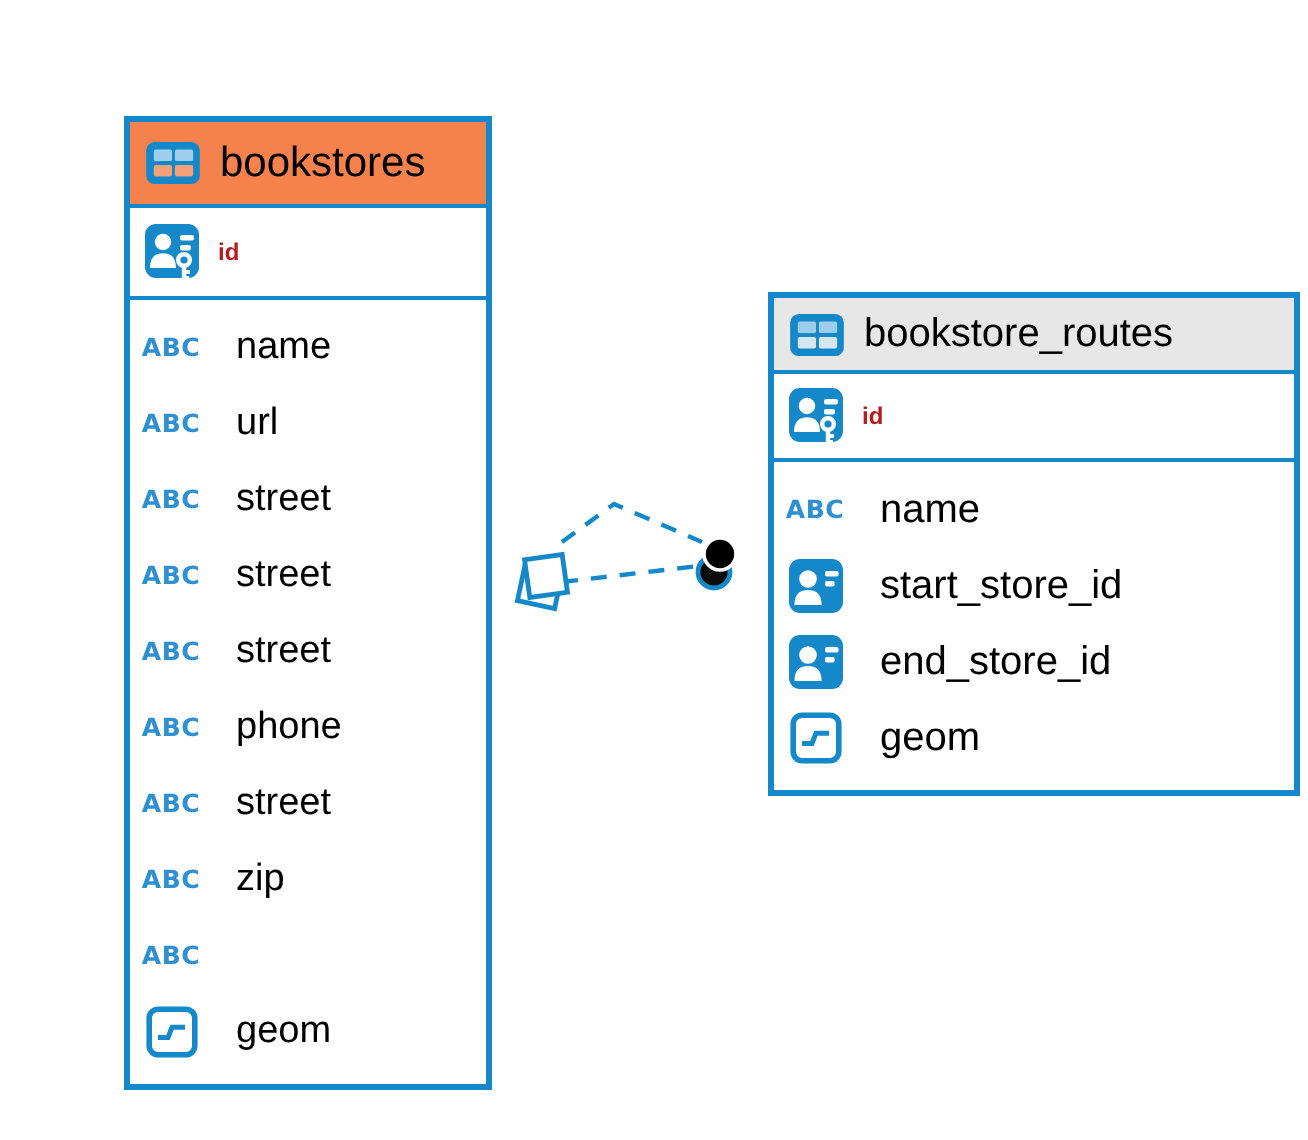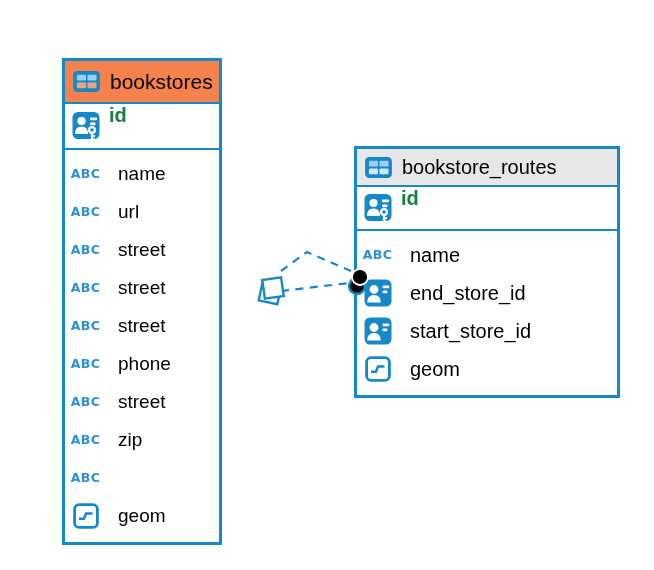--- a/index.html
+++ b/index.html
@@ -14,32 +14,32 @@
     font-family:"Liberation Sans","DejaVu Sans",sans-serif;
     background:#ffffff;
   }
   .canvas{
     position:relative;width:654px;height:570px;background:#ffffff;overflow:hidden;
   }
   .table{
     position:absolute;background:#ffffff;
     border:3px solid var(--accent);
   }
-  .table--bookstores{left:62px;top:58px;width:160px;}
-  .table--routes{left:354px;top:146px;width:266px;}
+  .table--bookstores{left:62px;top:58px;width:184px;}
+  .table--routes{left:384px;top:146px;width:266px;}
   .tbl-header{
     height:43px;display:flex;align-items:center;gap:9px;padding:0 7px;
     border-bottom:2px solid var(--accent);
     font-size:21px;color:#000;
   }
   .table--routes .tbl-header{height:38px;font-size:20px;}
   .pk-row{
-    height:46px;display:flex;gap:9px;padding:0 6px;
+    height:46px;display:flex;align-items:center;gap:9px;padding:0 6px;
     border-bottom:2px solid var(--accent);
-    font-weight:bold;font-size:20px;color:#15803d;
+    font-weight:bold;font-size:12px;color:#b91c1c;
   }
   .table--routes .pk-row{height:44px;}
   .fields{padding:5px 0 7px 0;}
   .row{
     height:38px;display:flex;align-items:center;gap:18px;padding:0 6px;
     font-size:19px;color:#000;white-space:nowrap;
   }
   .table--routes .row{font-size:20px;}
   .icon-slot{
     width:29px;flex:none;display:flex;align-items:center;justify-content:center;
@@ -202,29 +202,29 @@
             <span class="abc">ABC</span>
           </span>
         <span>name</span>
       </div>
       <div class="row">
         <span class="icon-slot">
           <svg class="ic" width="28" height="28" viewBox="0 0 28 28">
               <use href="#sym-fk"></use>
             </svg>
         </span>
-        <span>end_store_id</span>
+        <span>start_store_id</span>
       </div>
       <div class="row">
         <span class="icon-slot">
           <svg class="ic" width="28" height="28" viewBox="0 0 28 28">
               <use href="#sym-fk"></use>
             </svg>
         </span>
-        <span>start_store_id</span>
+        <span>end_store_id</span>
       </div>
       <div class="row">
         <span class="icon-slot">
           <svg class="ic" width="26" height="26" viewBox="0 0 26 26">
               <use href="#sym-geom"></use>
             </svg>
         </span>
         <span>geom</span>
       </div>
     </div>

